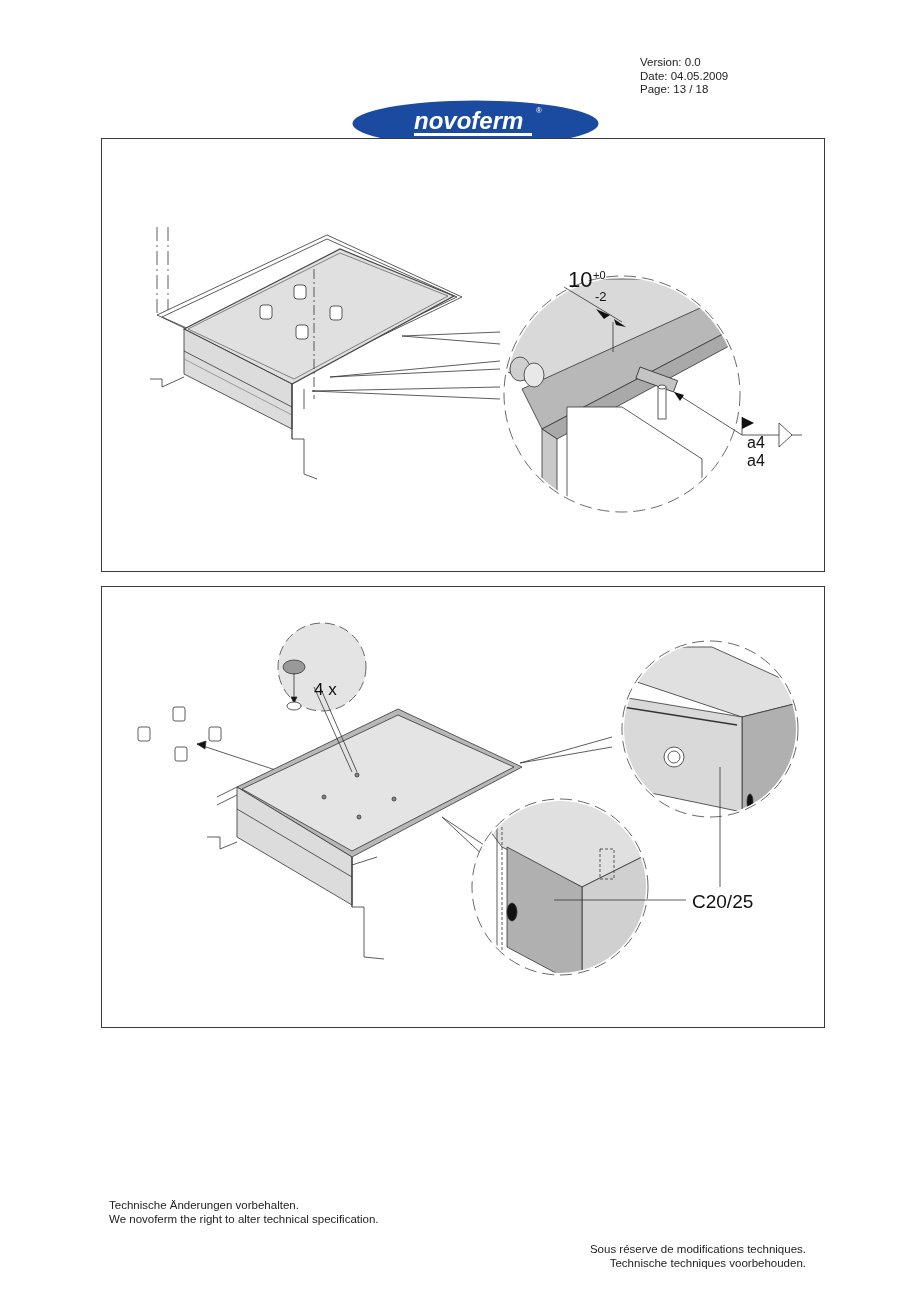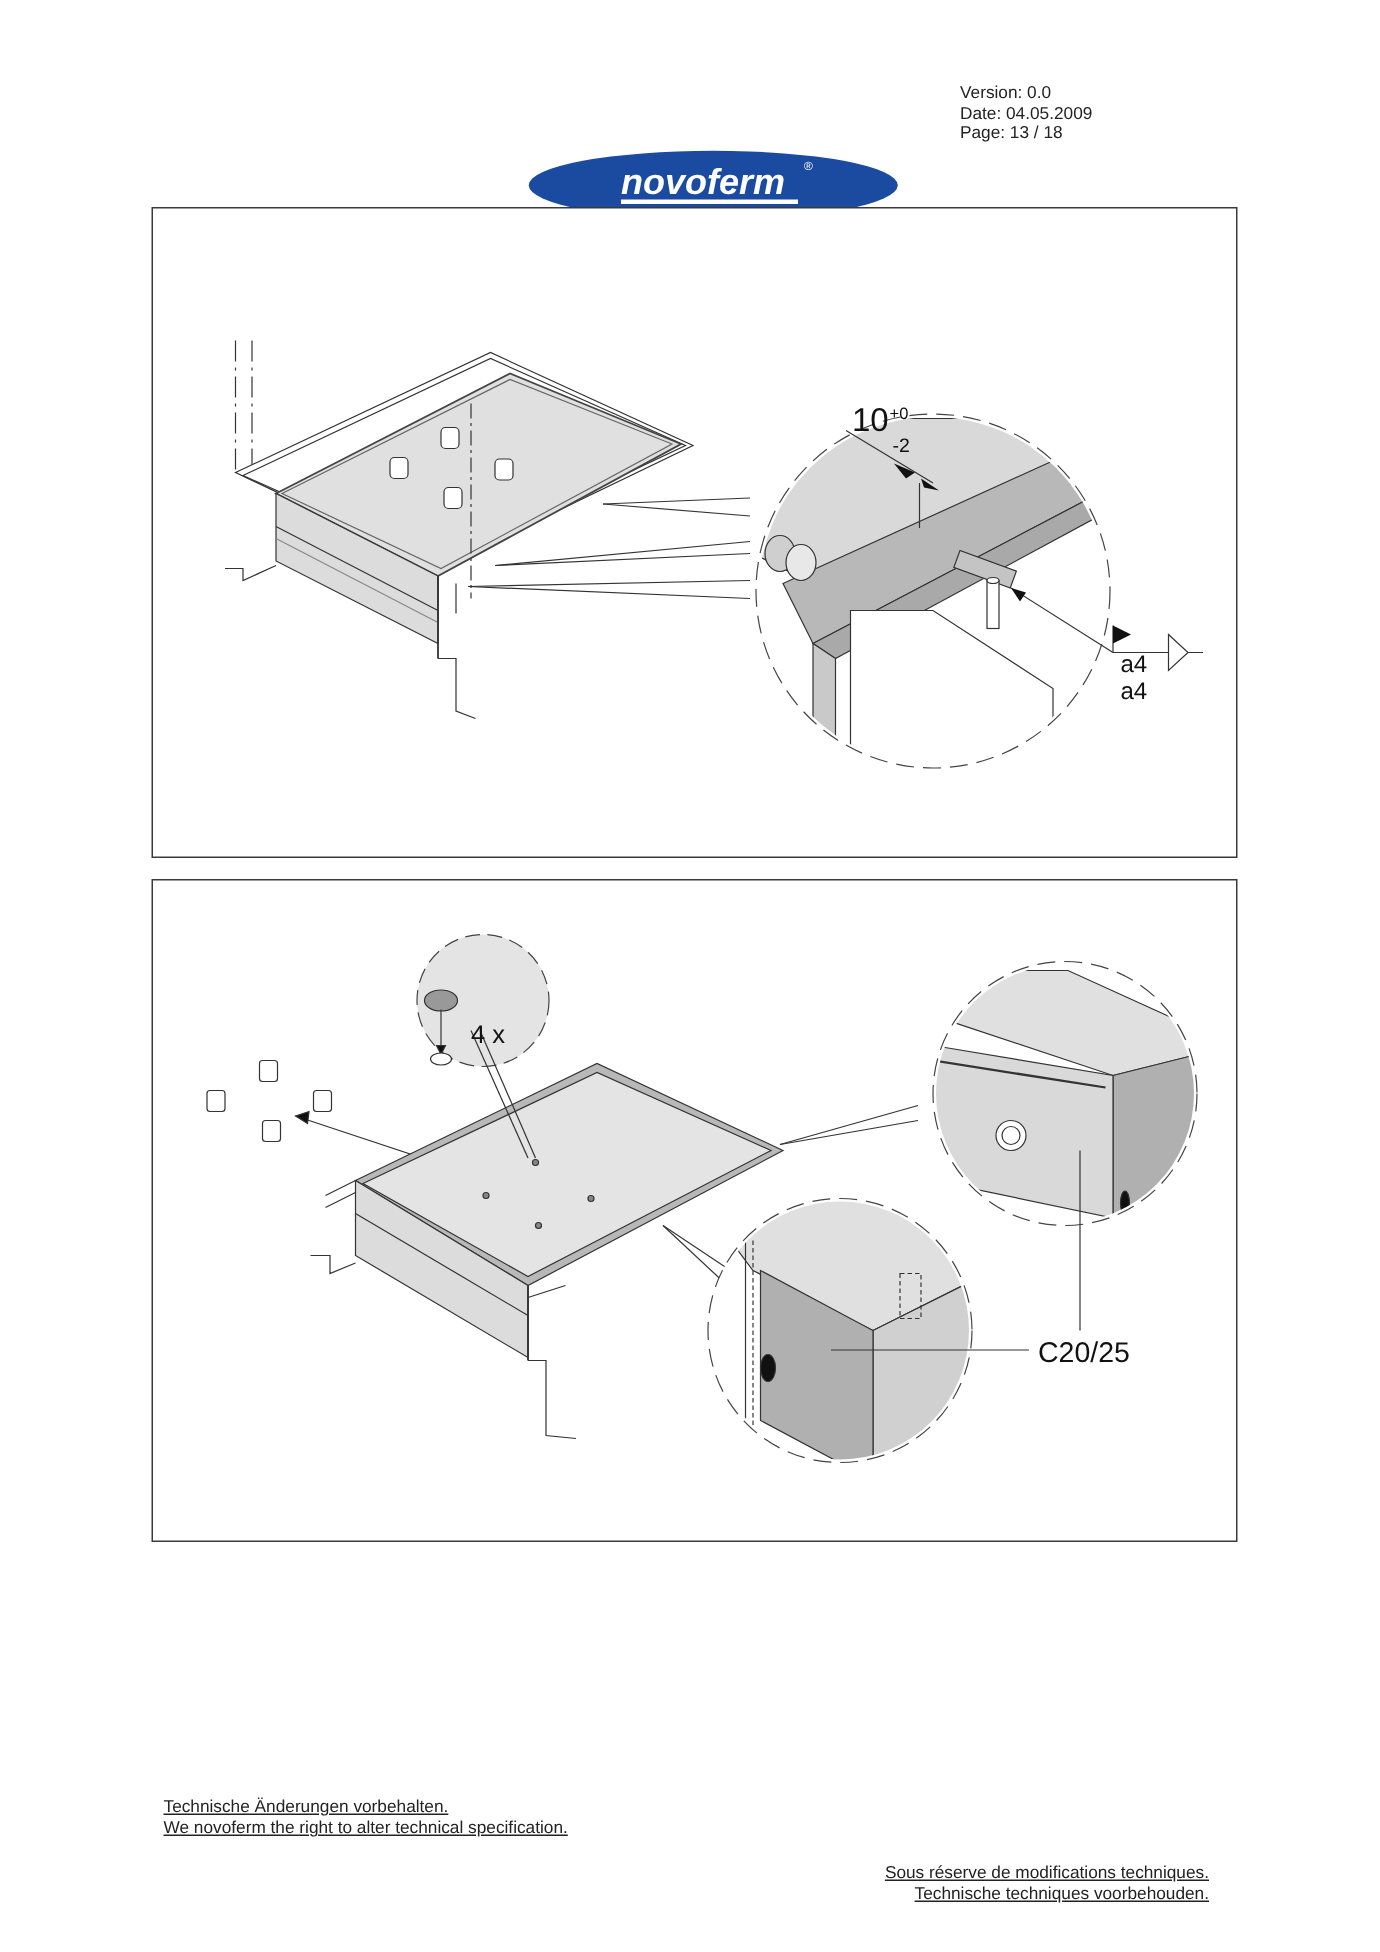--- a/index.html
+++ b/index.html
@@ -5,21 +5,21 @@
   html, body { margin: 0; padding: 0; background: #ffffff; }
   body { width: 920px; height: 1301px; position: relative; overflow: hidden;
          font-family: "Liberation Sans", sans-serif; color: #111; }
   .abs { position: absolute; }
   .logo { left: 352px; top: 56px; width: 247px; height: 47px; margin-top: 44px; }
   .meta { left: 640px; top: 56px; width: 168px; font-size: 11.5px; line-height: 13.5px; color: #222; }
   .frame { border: 1px solid #3a3a3a; box-sizing: border-box; background: #fff; }
   .frame1 { left: 101px; top: 138px; width: 724px; height: 434px; }
   .frame2 { left: 101px; top: 586px; width: 724px; height: 442px; }
   .frame svg { position: absolute; left: 0; top: 0; }
-  .footer { font-size: 11.5px; line-height: 14px; color: #222; text-decoration: underline; }
+  .footer { font-size: 11.5px; line-height: 14px; color: #222; }
   .footer-left { left: 109px; top: 1198px; }
   .footer-right { right: 114px; top: 1198px; text-align: right; margin-top: 44px; }
   .lbl { font-family: "Liberation Sans", sans-serif; fill: #111; }
 </style>
 </head>
 <body>
 
 <div class="abs logo">
   <svg width="247" height="47" viewBox="0 0 247 47">
     <ellipse cx="123.5" cy="23.5" rx="123" ry="23" fill="#1a4ba0"></ellipse>

